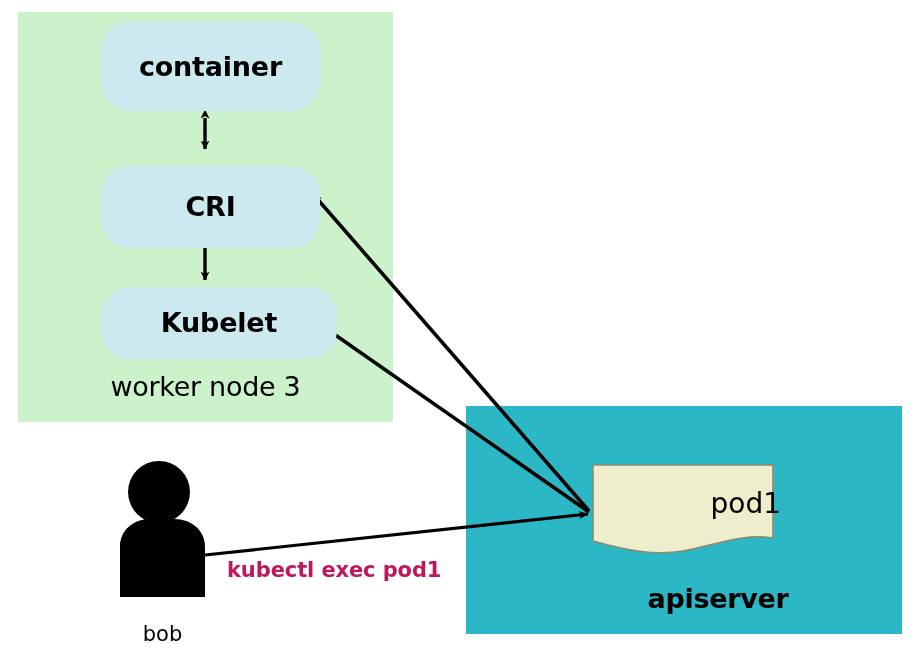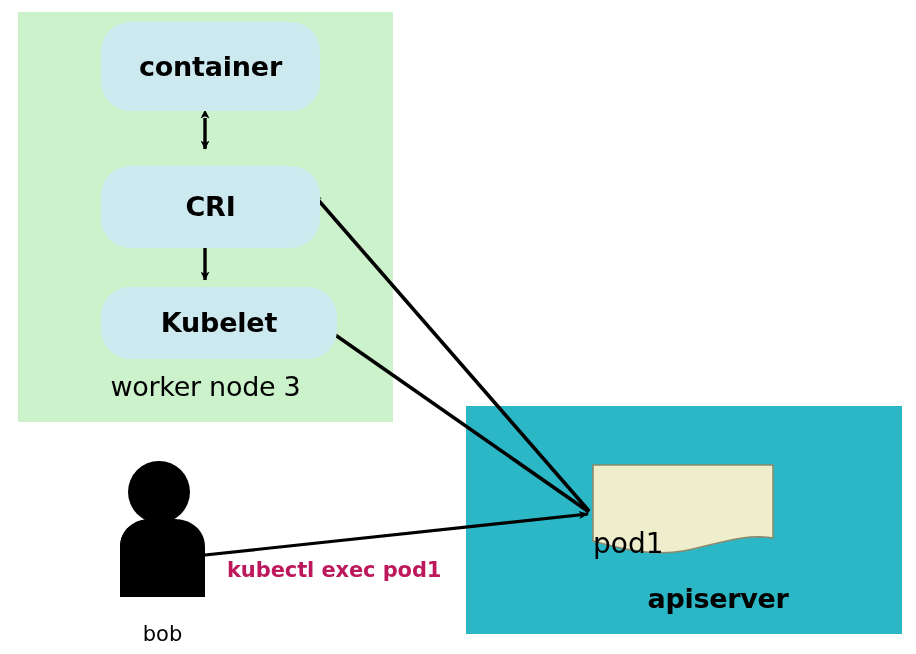--- a/index.html
+++ b/index.html
@@ -89,25 +89,24 @@
     font-size: 27px;
     font-weight: bold;
     color: #000000;
     letter-spacing: -0.3px;
   }
   #pod1-label {
     position: absolute;
     left: 593px;
     top: 487px;
     width: 188px;
-    text-align: left;
+    text-align: right;
     font-size: 28px;
     font-weight: normal;
     color: #000000;
-    margin-top: 40px;
   }
   #bob-label {
     position: absolute;
     left: 105px;
     top: 598px;
     width: 115px;
     text-align: center;
     font-size: 21px;
     font-weight: normal;
     color: #000000;

